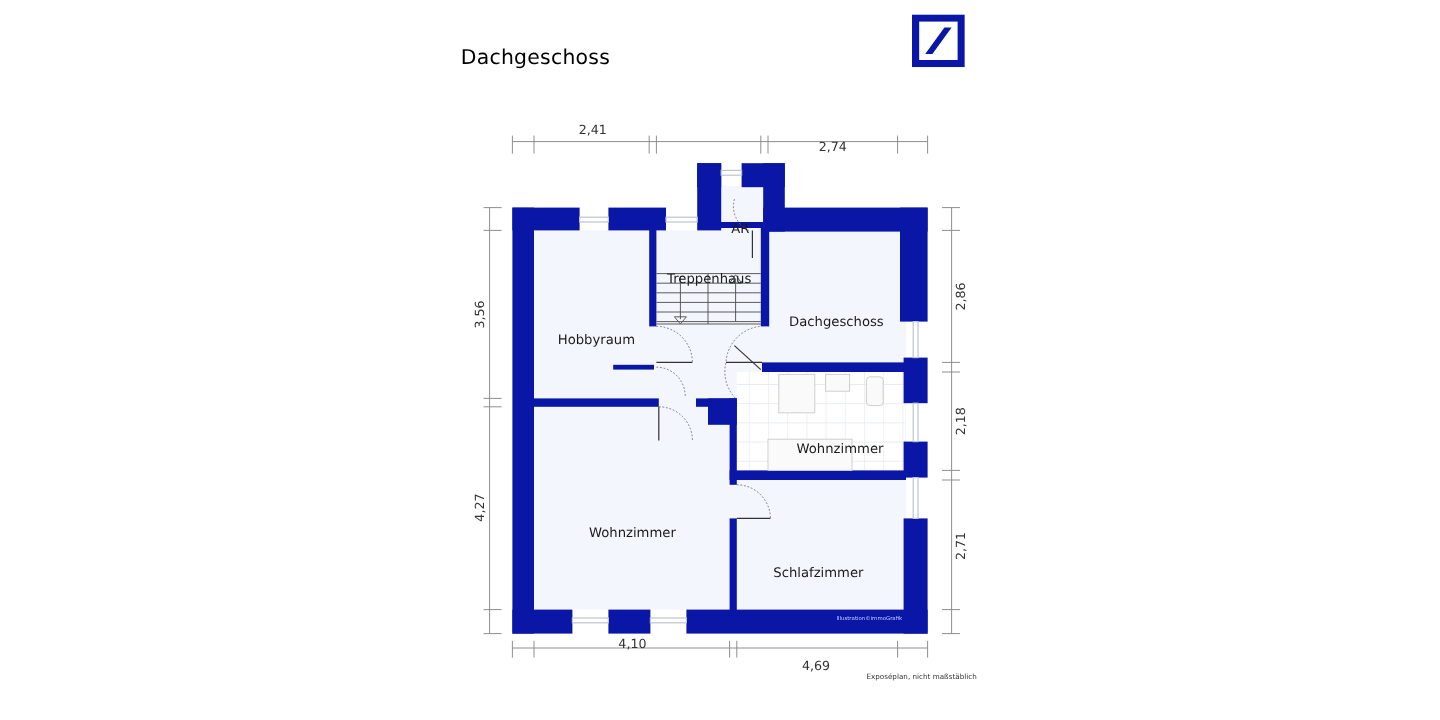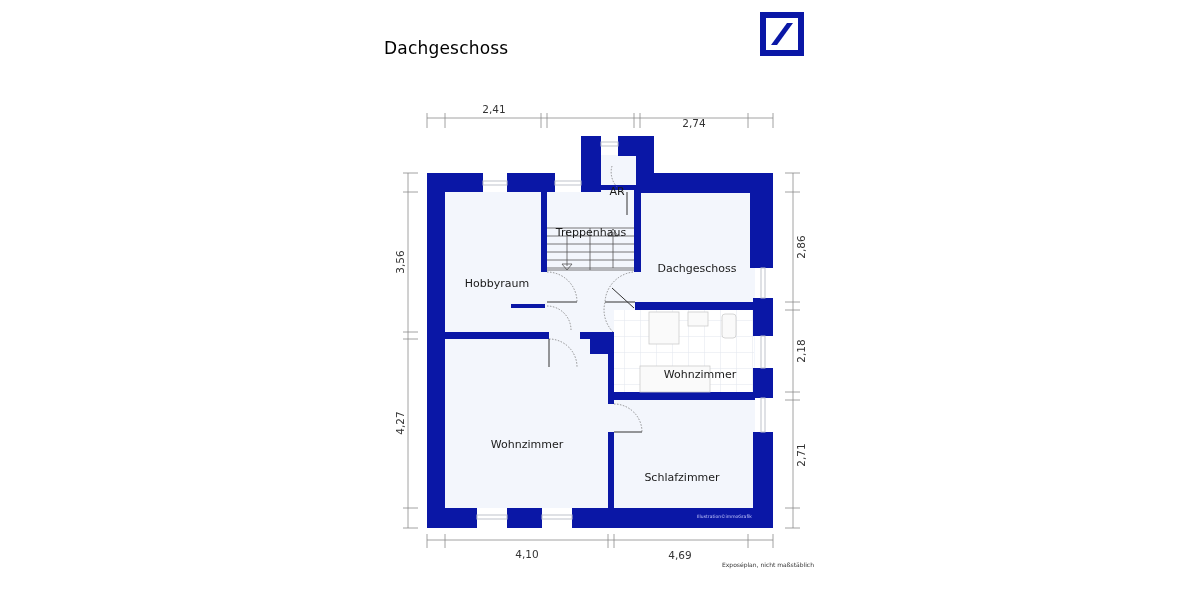--- a/index.html
+++ b/index.html
@@ -171,21 +171,21 @@
 <div class="room-label" style="left:617px;top:170px;">AR</div>
 <div class="room-label" style="left:591px;top:211px;">Treppenhaus</div>
 <div class="room-label" style="left:497px;top:262px;">Hobbyraum</div>
 <div class="room-label" style="left:697px;top:247px;">Dachgeschoss</div>
 <div class="room-label" style="left:700px;top:353px;">Wohnzimmer</div>
 <div class="room-label" style="left:527px;top:423px;">Wohnzimmer</div>
 <div class="room-label" style="left:682px;top:456px;">Schlafzimmer</div>
 
 <div class="dim" style="left:494px;top:109px;">2,41</div>
 <div class="dim" style="left:694px;top:123px;">2,74</div>
-<div class="dim" style="left:527px;top:554px;">4,10</div>
+<div class="dim" style="left:527px;top:537px;">4,10</div>
 <div class="dim" style="left:680px;top:555px;">4,69</div>
 <div class="dim v" style="left:400px;top:262px;">3,56</div>
 <div class="dim v" style="left:400px;top:423px;">4,27</div>
 <div class="dim v" style="left:801px;top:247px;">2,86</div>
 <div class="dim v" style="left:801px;top:351px;">2,18</div>
 <div class="dim v" style="left:801px;top:455px;">2,71</div>
 
 <div class="credit">Illustration©immoGrafik</div>
 <div class="note">Exposéplan, nicht maßstäblich</div>
 

